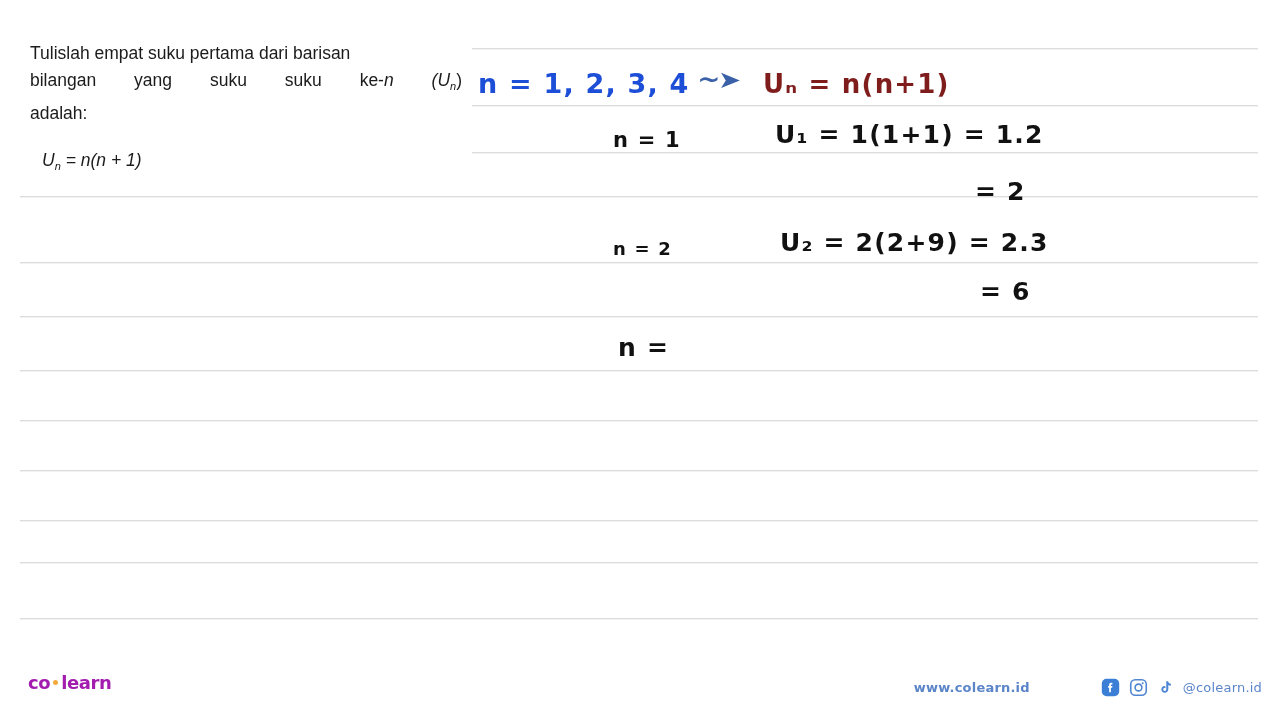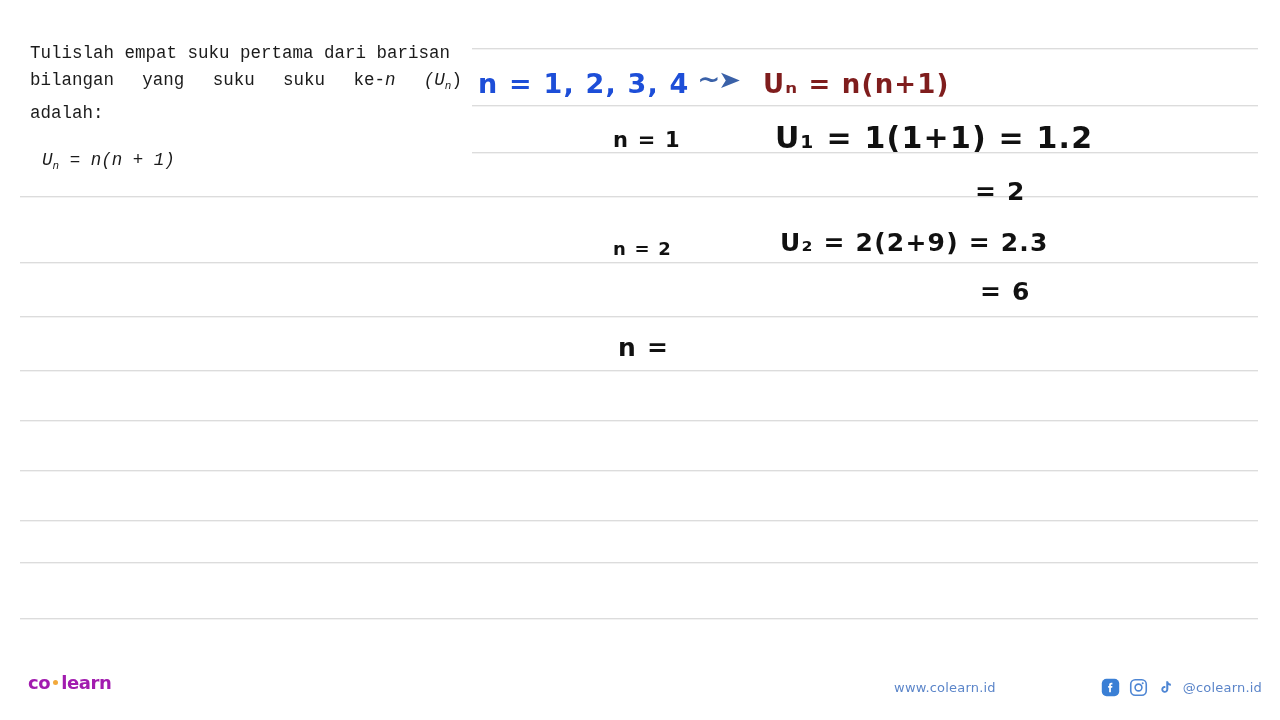--- a/index.html
+++ b/index.html
@@ -31,21 +31,21 @@
     border-top: 1px solid #dcdcdc;
     box-shadow: 0 1px 0 0 #f2f2f2;
   }
 
   
   #question {
     position: absolute;
     left: 30px;
     top: 40px;
     width: 432px;
-    font-family: Liberation Mono, monospace;
+    font-family: Liberation Sans, sans-serif;
     font-size: 17.5px;
     line-height: 27px;
     color: #1b1b1b;
     text-align: justify;
     text-justify: inter-word;
   }
   #question .q-line {
     display: block;
     white-space: nowrap;
   }
@@ -106,22 +106,23 @@
     top: 678px;
     display: flex;
     align-items: center;
     gap: 9px;
     font-family: "DejaVu Sans", sans-serif;
     font-size: 13px;
     color: #5b85c9;
     white-space: nowrap;
   }
   #footer-right .site {
-    margin-right: 96px;
+    margin-right: 62px;
     letter-spacing: 0.2px;
+    font-weight: bold;
   }
   .sicon { display: inline-flex; align-items: center; }
   #footer-right .handle { letter-spacing: 0.2px; }
 </style>
 </head>
 <body>
 
 <div id="page">
 
   <div id="rules-layer">
@@ -156,21 +157,21 @@
       <span>U</span><span class="subn">n</span>
       <span>= n(n + 1)</span>
     </div>
   </div>
 
   <div id="hand-layer">
       <div class="hand" style="left: 478px; top: 68px; font-size: 27px; color: #1d4ed8;">n = 1, 2, 3, 4</div>
       <div class="hand" style="left: 700px; top: 66px; font-size: 24px; color: rgb(58, 97, 168); letter-spacing: -2px; transform: scaleX(1.15);">~➤</div>
       <div class="hand" style="left: 763px; top: 69px; font-size: 26px; color: #7f1d1d;">Uₙ = n(n+1)</div>
       <div class="hand" style="left: 613px; top: 128px; font-size: 21px; color: rgb(17, 17, 17);">n = 1</div>
-      <div class="hand" style="left: 775px; top: 120px; font-size: 30px; color: rgb(17, 17, 17);">U₁ = 1(1+1) = 1.2</div>
+      <div class="hand" style="left: 775px; top: 120px; font-size: 25px; color: rgb(17, 17, 17);">U₁ = 1(1+1) = 1.2</div>
       <div class="hand" style="left: 975px; top: 177px; font-size: 25px; color: rgb(17, 17, 17);">= 2</div>
       <div class="hand" style="left: 613px; top: 238px; font-size: 18px; color: rgb(17, 17, 17);">n = 2</div>
       <div class="hand" style="left: 780px; top: 228px; font-size: 25px; color: rgb(17, 17, 17);">U₂ = 2(2+9) = 2.3</div>
       <div class="hand" style="left: 980px; top: 277px; font-size: 25px; color: rgb(17, 17, 17);">= 6</div>
       <div class="hand" style="left: 618px; top: 333px; font-size: 25px; color: rgb(17, 17, 17);">n =</div>
     </div>
 
   <div id="footer-logo">
     <span>co</span><span class="dot"></span><span>learn</span>
   </div>

